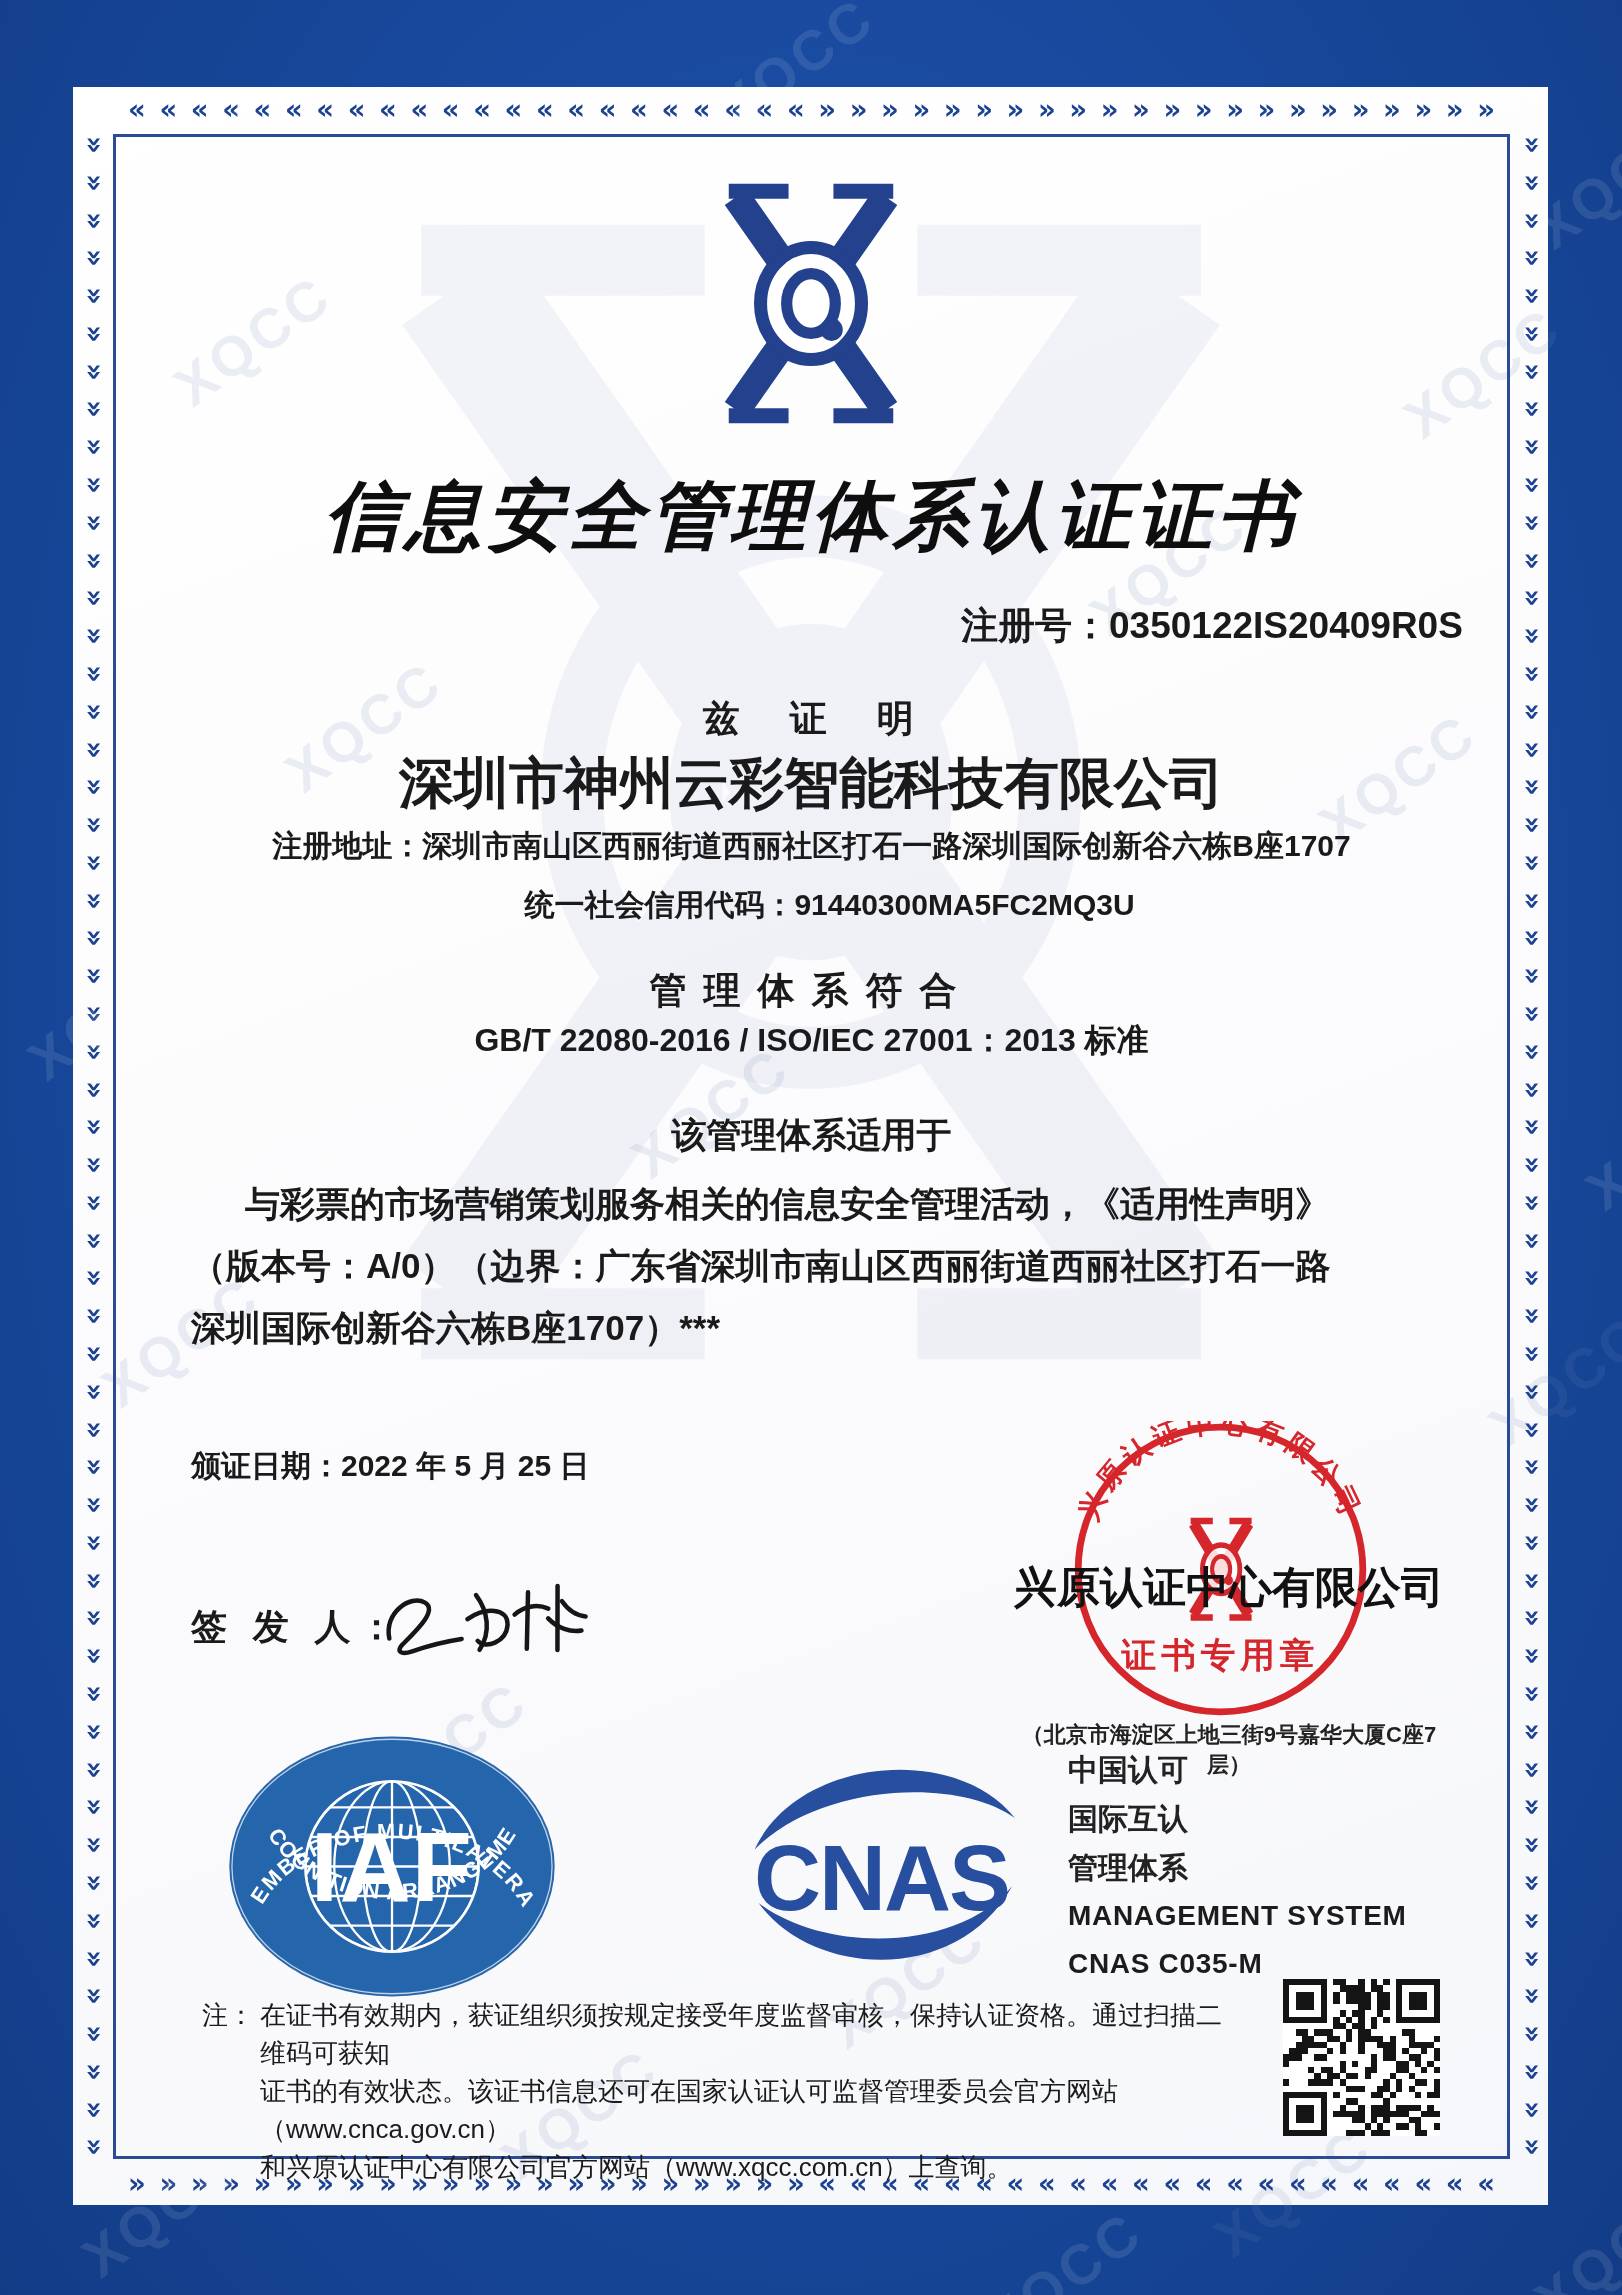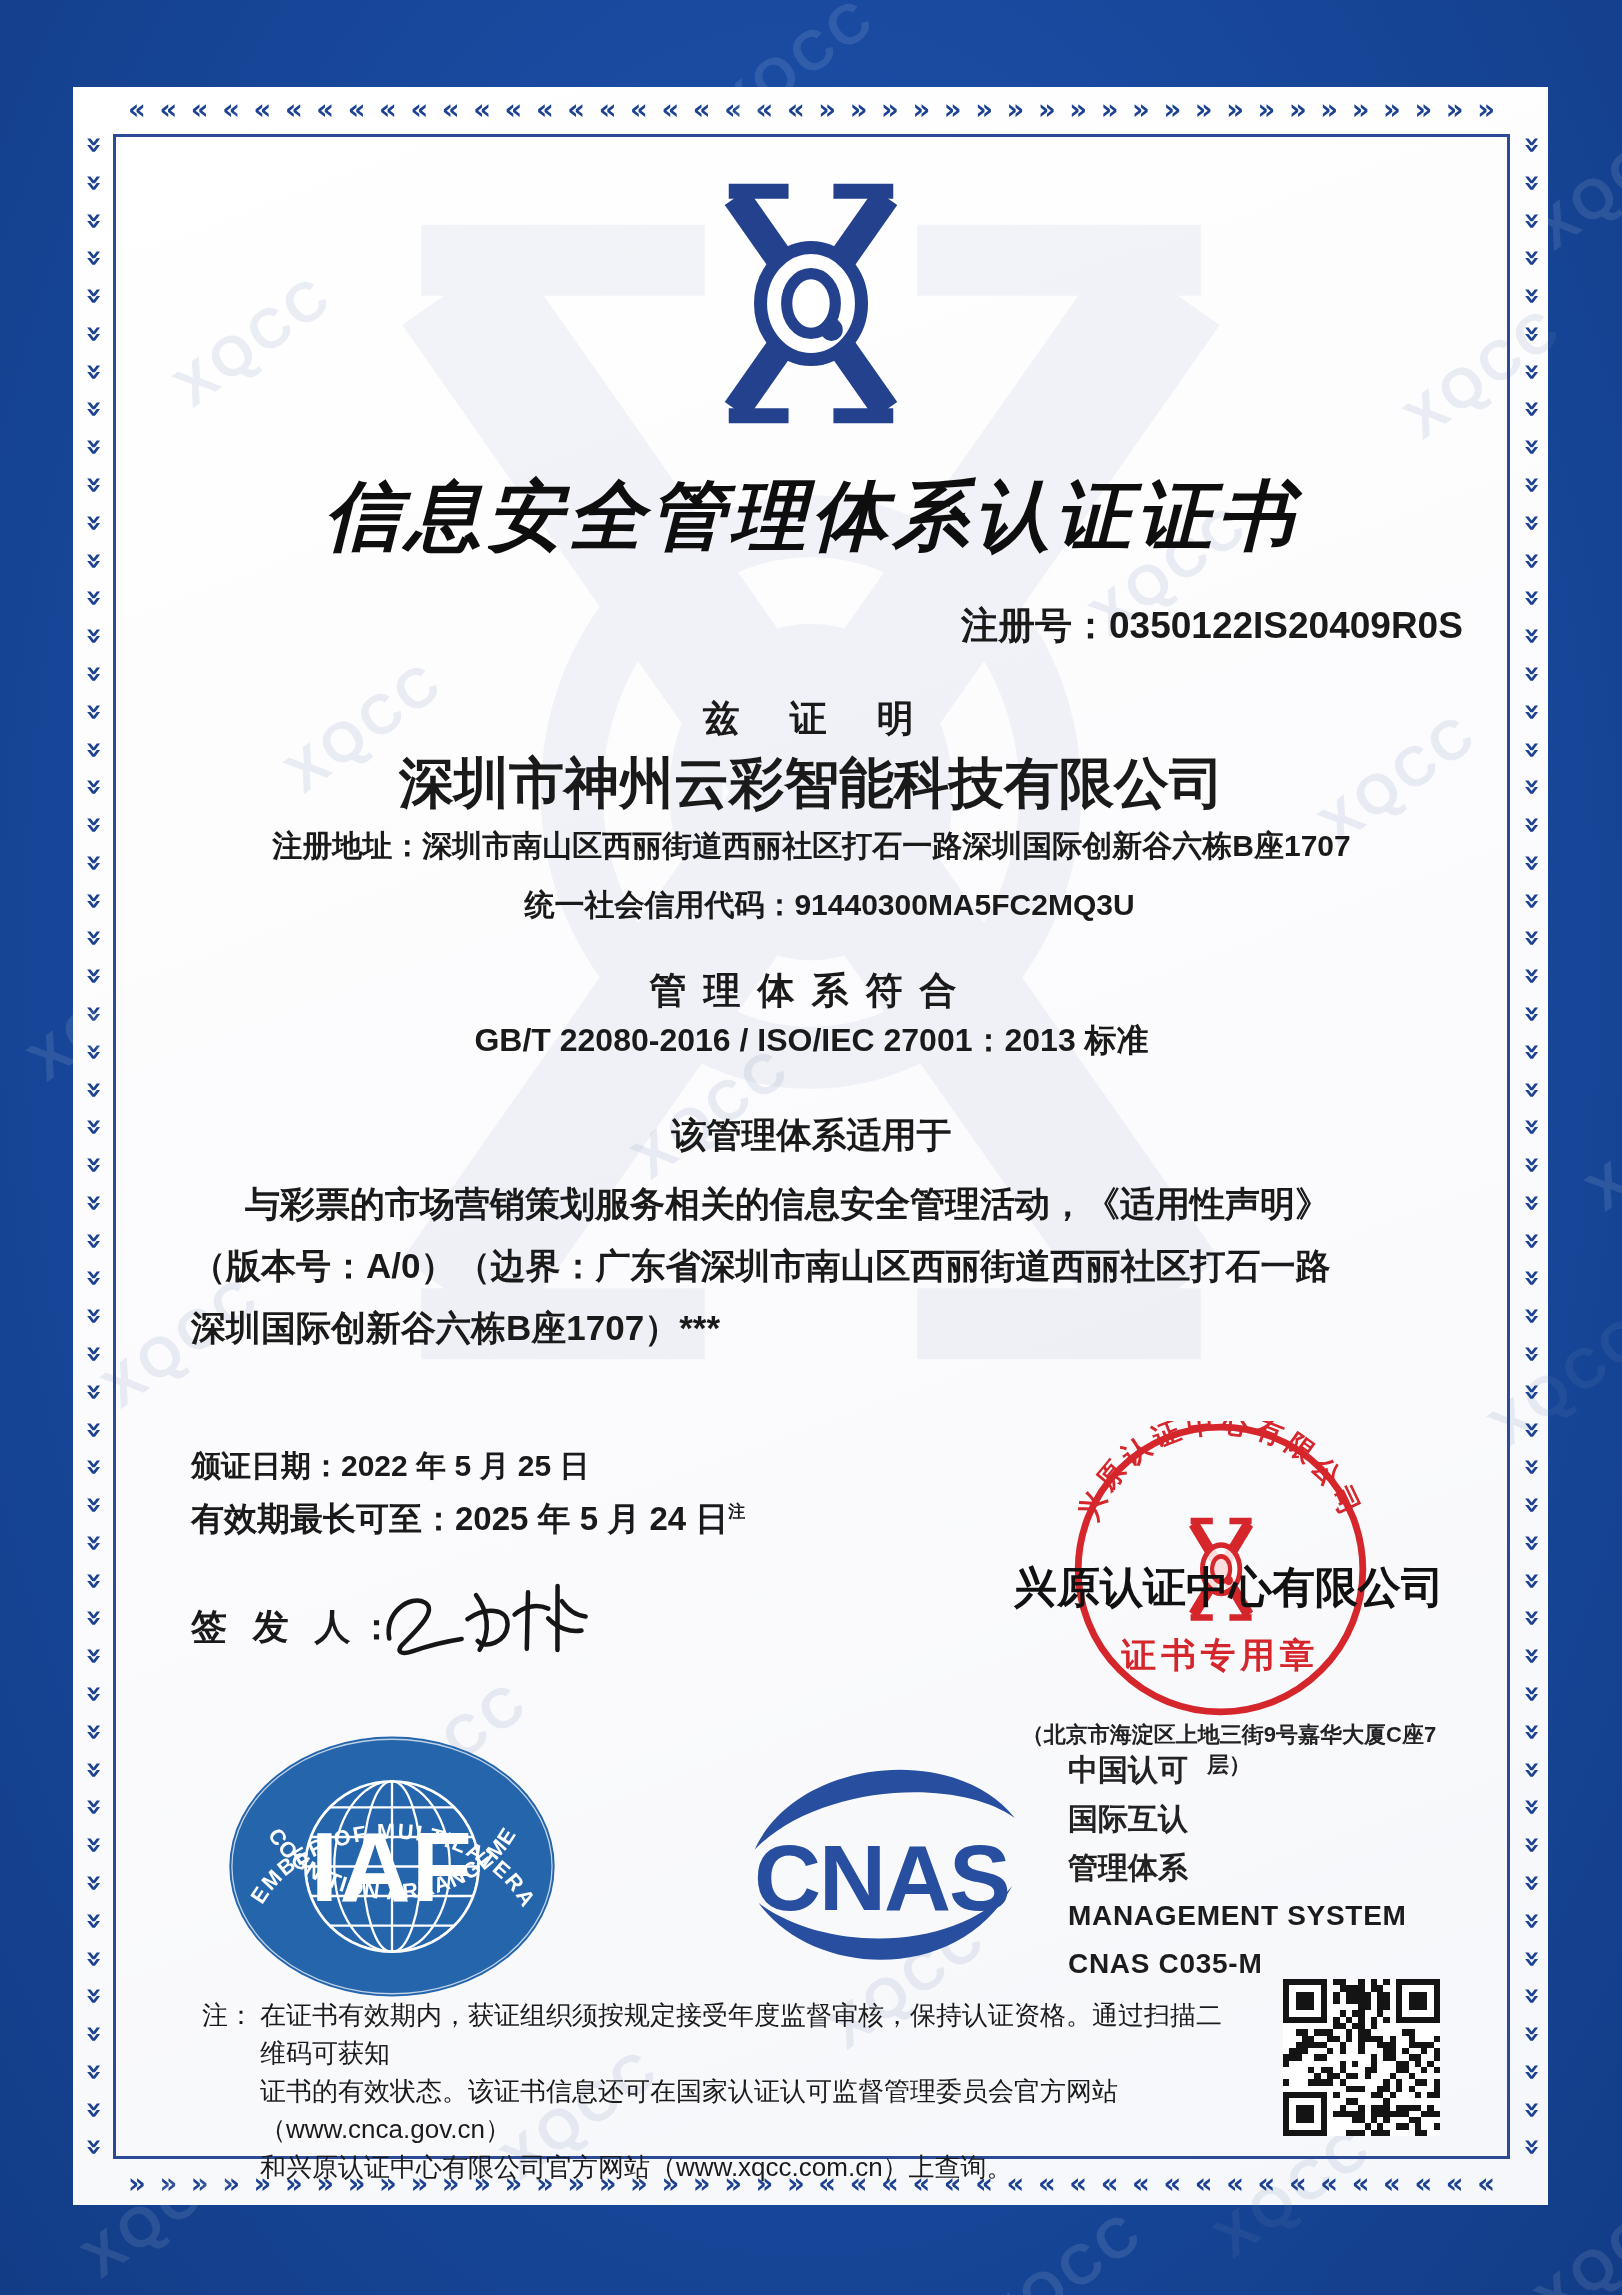--- a/index.html
+++ b/index.html
@@ -346,21 +346,20 @@
     <div class="abs t-center standard">GB/T 22080-2016 / ISO/IEC 27001：2013 标准</div>
 
     <div class="abs t-center scopehead">该管理体系适用于</div>
 
     <div class="abs scope scope-l1">与彩票的市场营销策划服务相关的信息安全管理活动，《适用性声明》</div>
     <div class="abs scope scope-l2">（版本号：A/0）（边界：广东省深圳市南山区西丽街道西丽社区打石一路</div>
     <div class="abs scope scope-l3">深圳国际创新谷六栋B座1707）***</div>
 
     <div class="abs issue">颁证日期：2022 年 5 月 25 日</div>
 
-    <div class="abs valid"><span>有效期最长可至：2025 年 5 月 24 日</span><span class="sup">注</span></div>
 
     <div class="abs signer">签 发 人：</div>
 
     <svg class="abs sig-svg" width="236" height="105" viewBox="0 0 340 145">
       <g stroke="#161616" stroke-width="6.5" fill="none" stroke-linecap="round" stroke-linejoin="round">
         <path d="M22,98 C16,60 56,36 76,49 C94,61 62,88 40,108 C31,117 37,123 54,118 C82,110 106,106 126,104"></path>
         <path d="M150,42 C166,66 169,96 151,121"></path>
         <path d="M136,76 C161,60 196,62 193,88 C190,112 159,121 149,108"></path>
         <path d="M225,42 L219,123"></path>
         <path d="M204,73 C220,60 239,60 253,67"></path>

